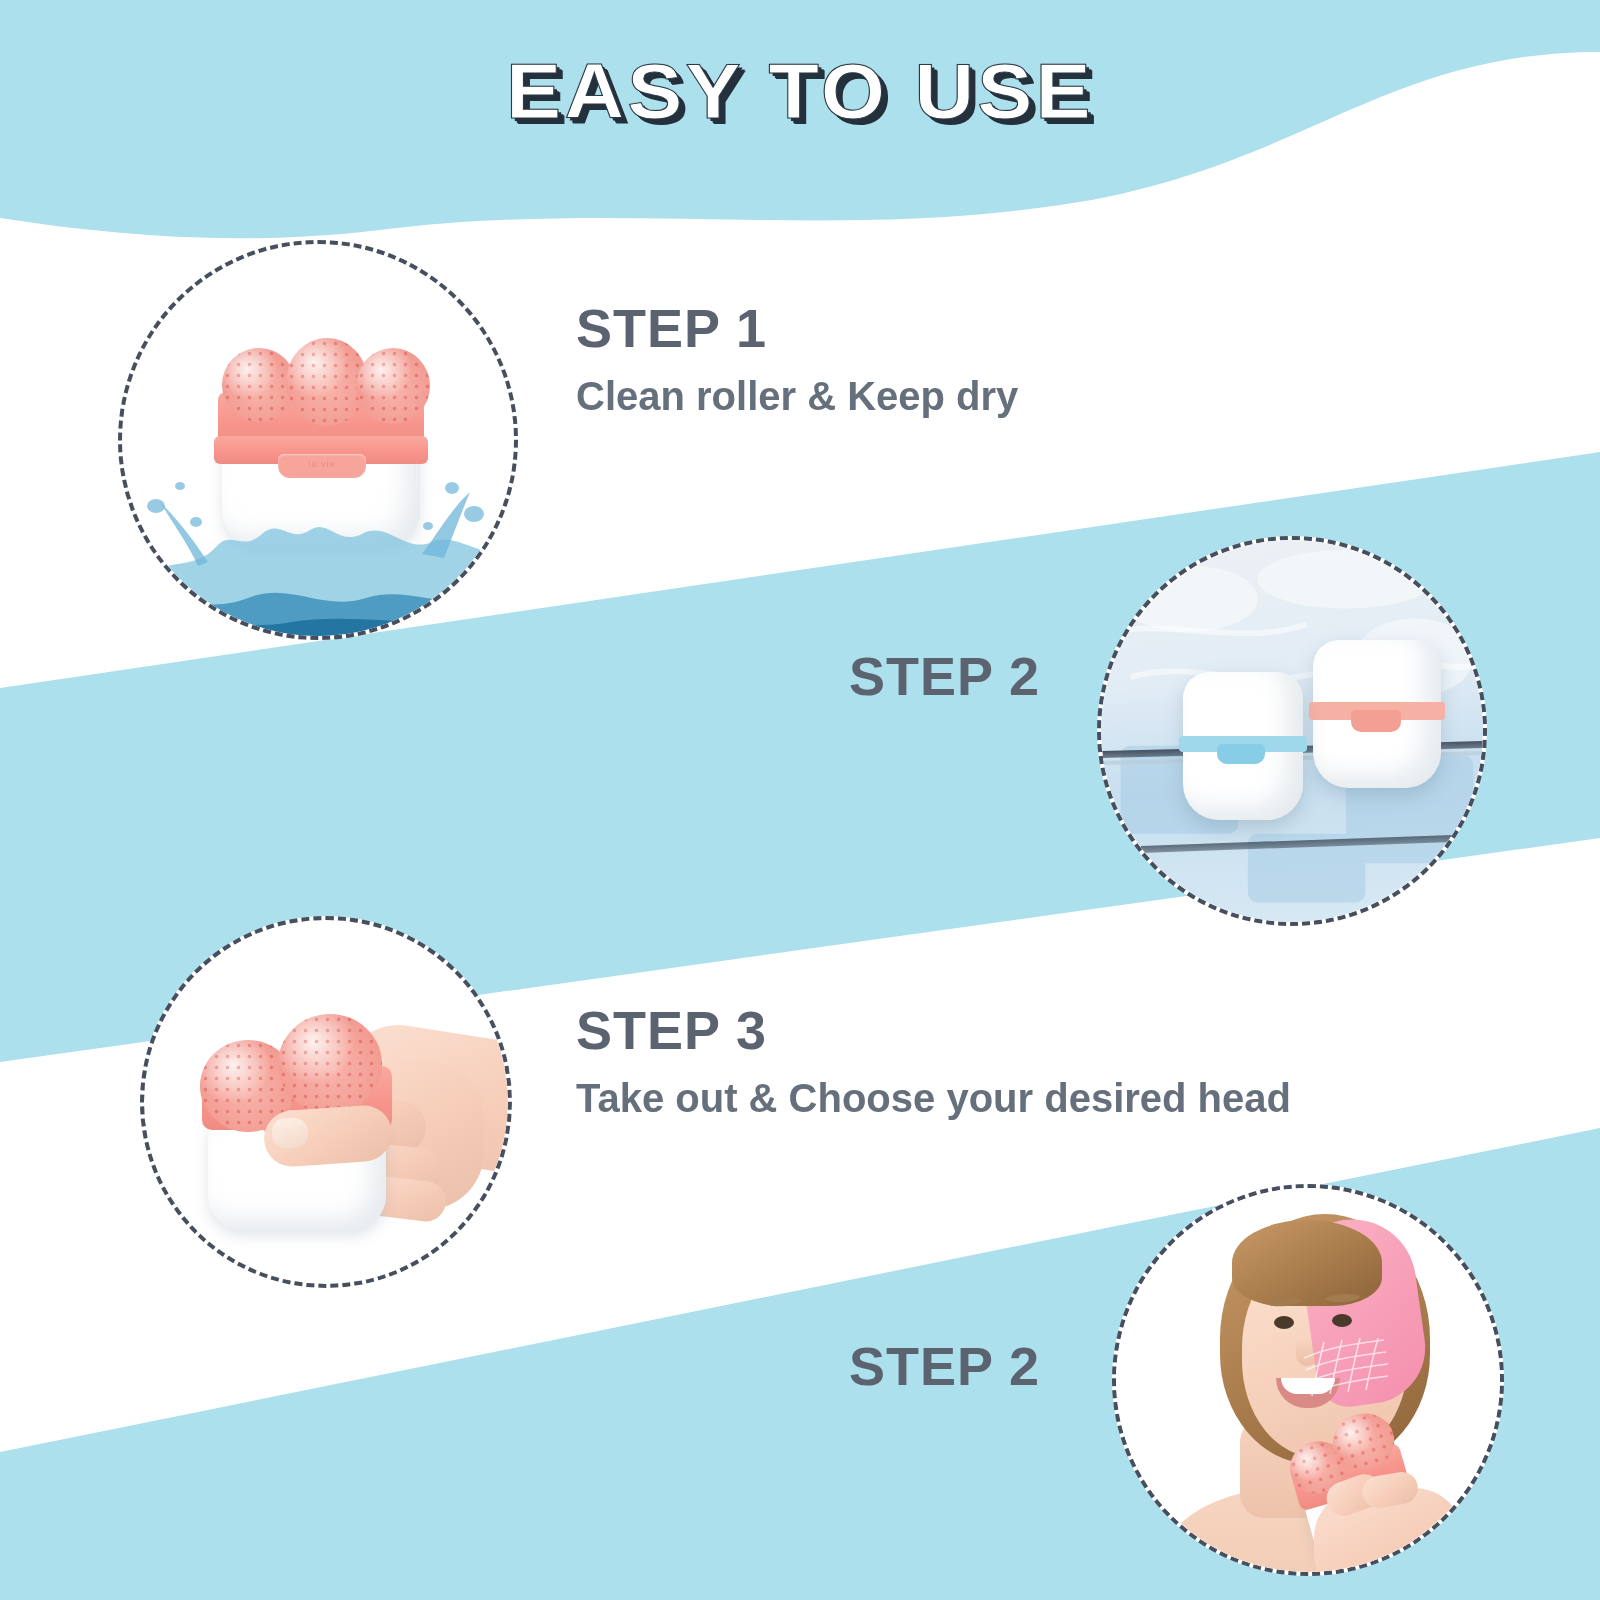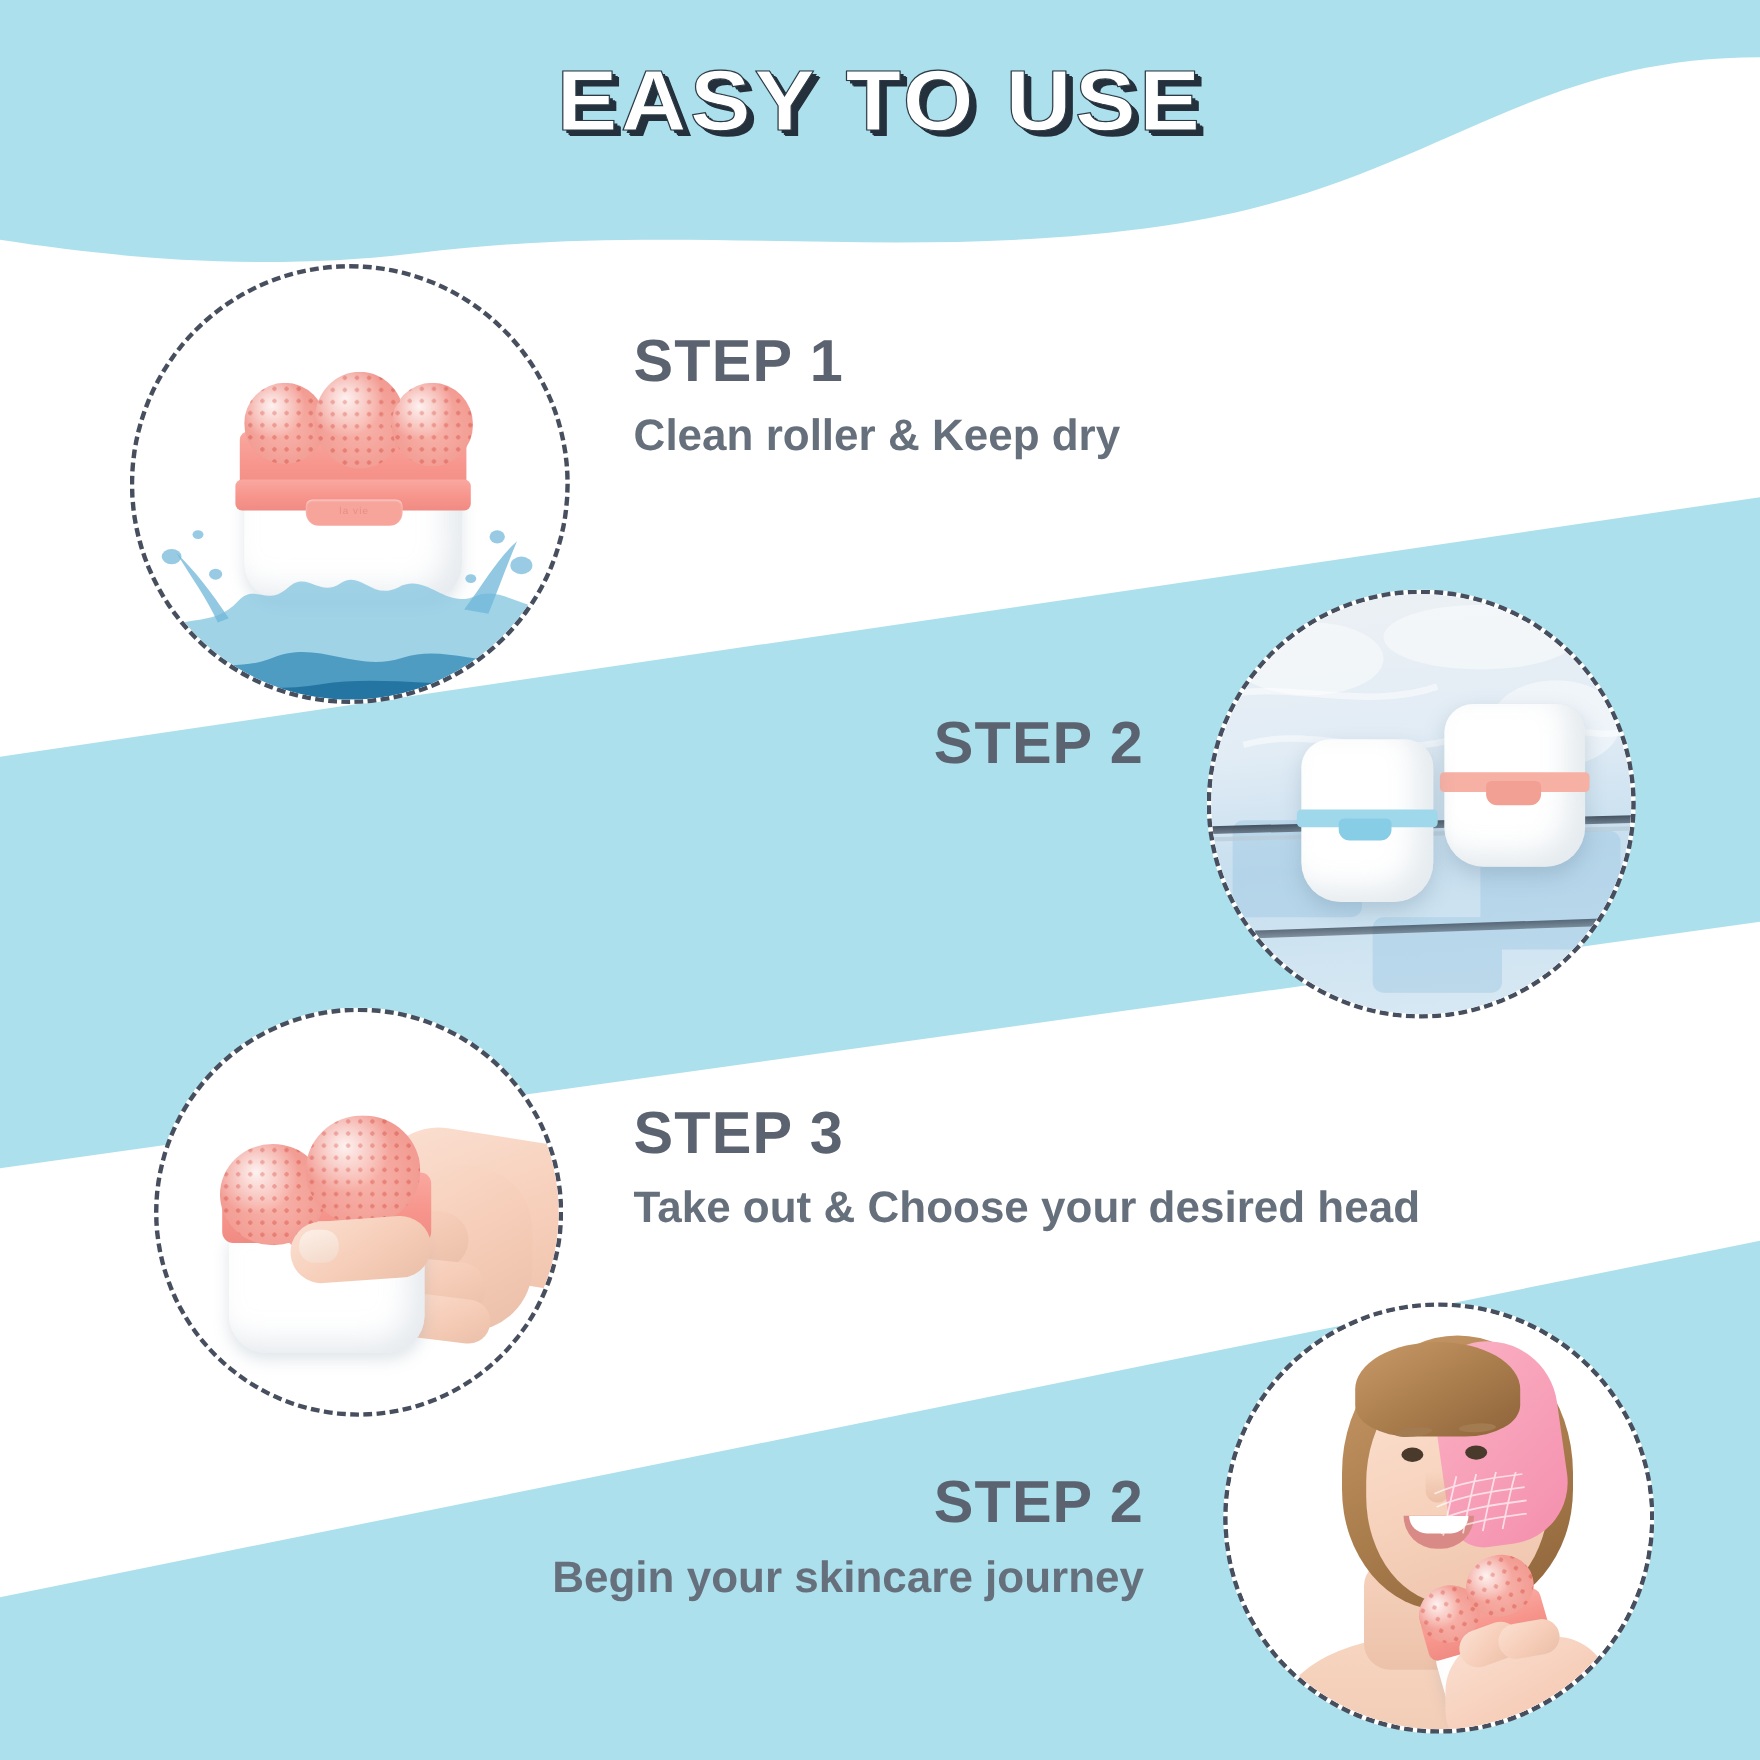--- a/index.html
+++ b/index.html
@@ -260,21 +260,20 @@
     </div>
   </div>
 
   <div class="step-block align-left" style="left:576px;top:1002px;">
     <div class="step-head">STEP 3</div>
     <div class="step-desc">Take out &amp; Choose your desired head</div>
   </div>
 
   <div class="step-block align-right" style="right:560px;top:1338px;">
     <div class="step-head">STEP 2</div>
-    <div class="step-desc">Begin your skincare journey</div>
   </div>
 
   <div class="photo-circle" style="left:1112px;top:1184px;width:392px;height:392px;">
     <div class="clip-mask">
       <div class="face-wrap"></div>
 
       <div class="shoulder" style="left:46px;top:300px;width:250px;height:150px;"></div>
 
       <div class="neck" style="left:124px;top:230px;width:96px;height:100px;border-radius:24px;"></div>
 

